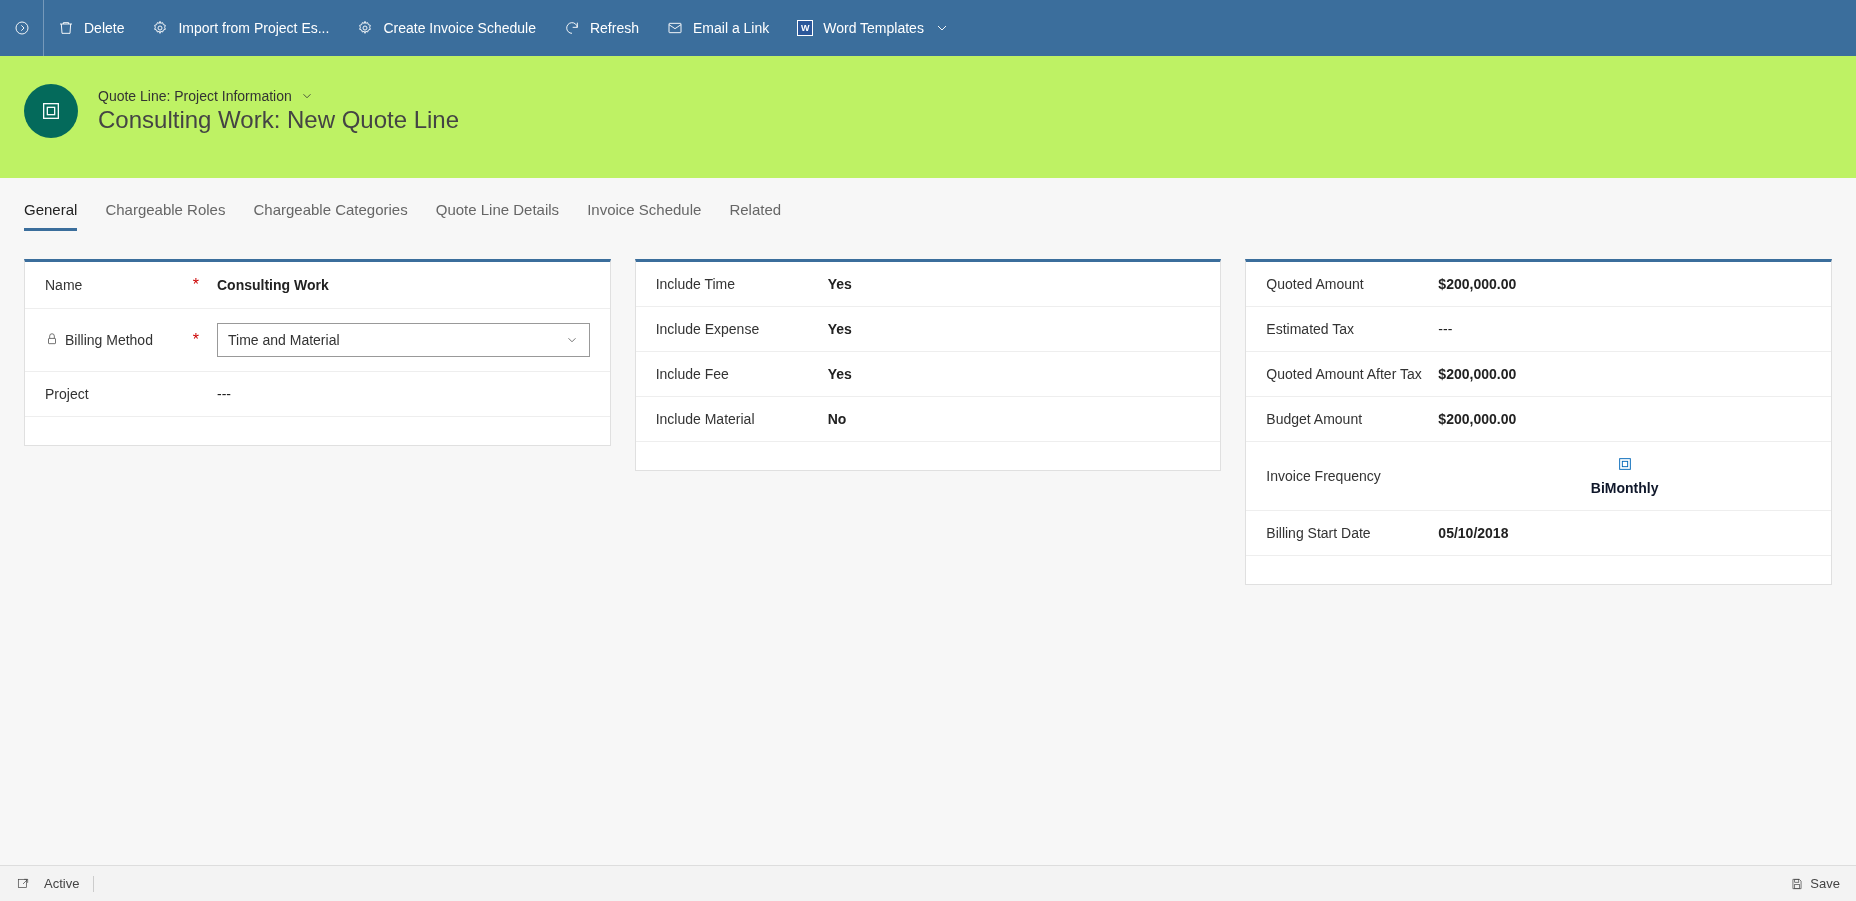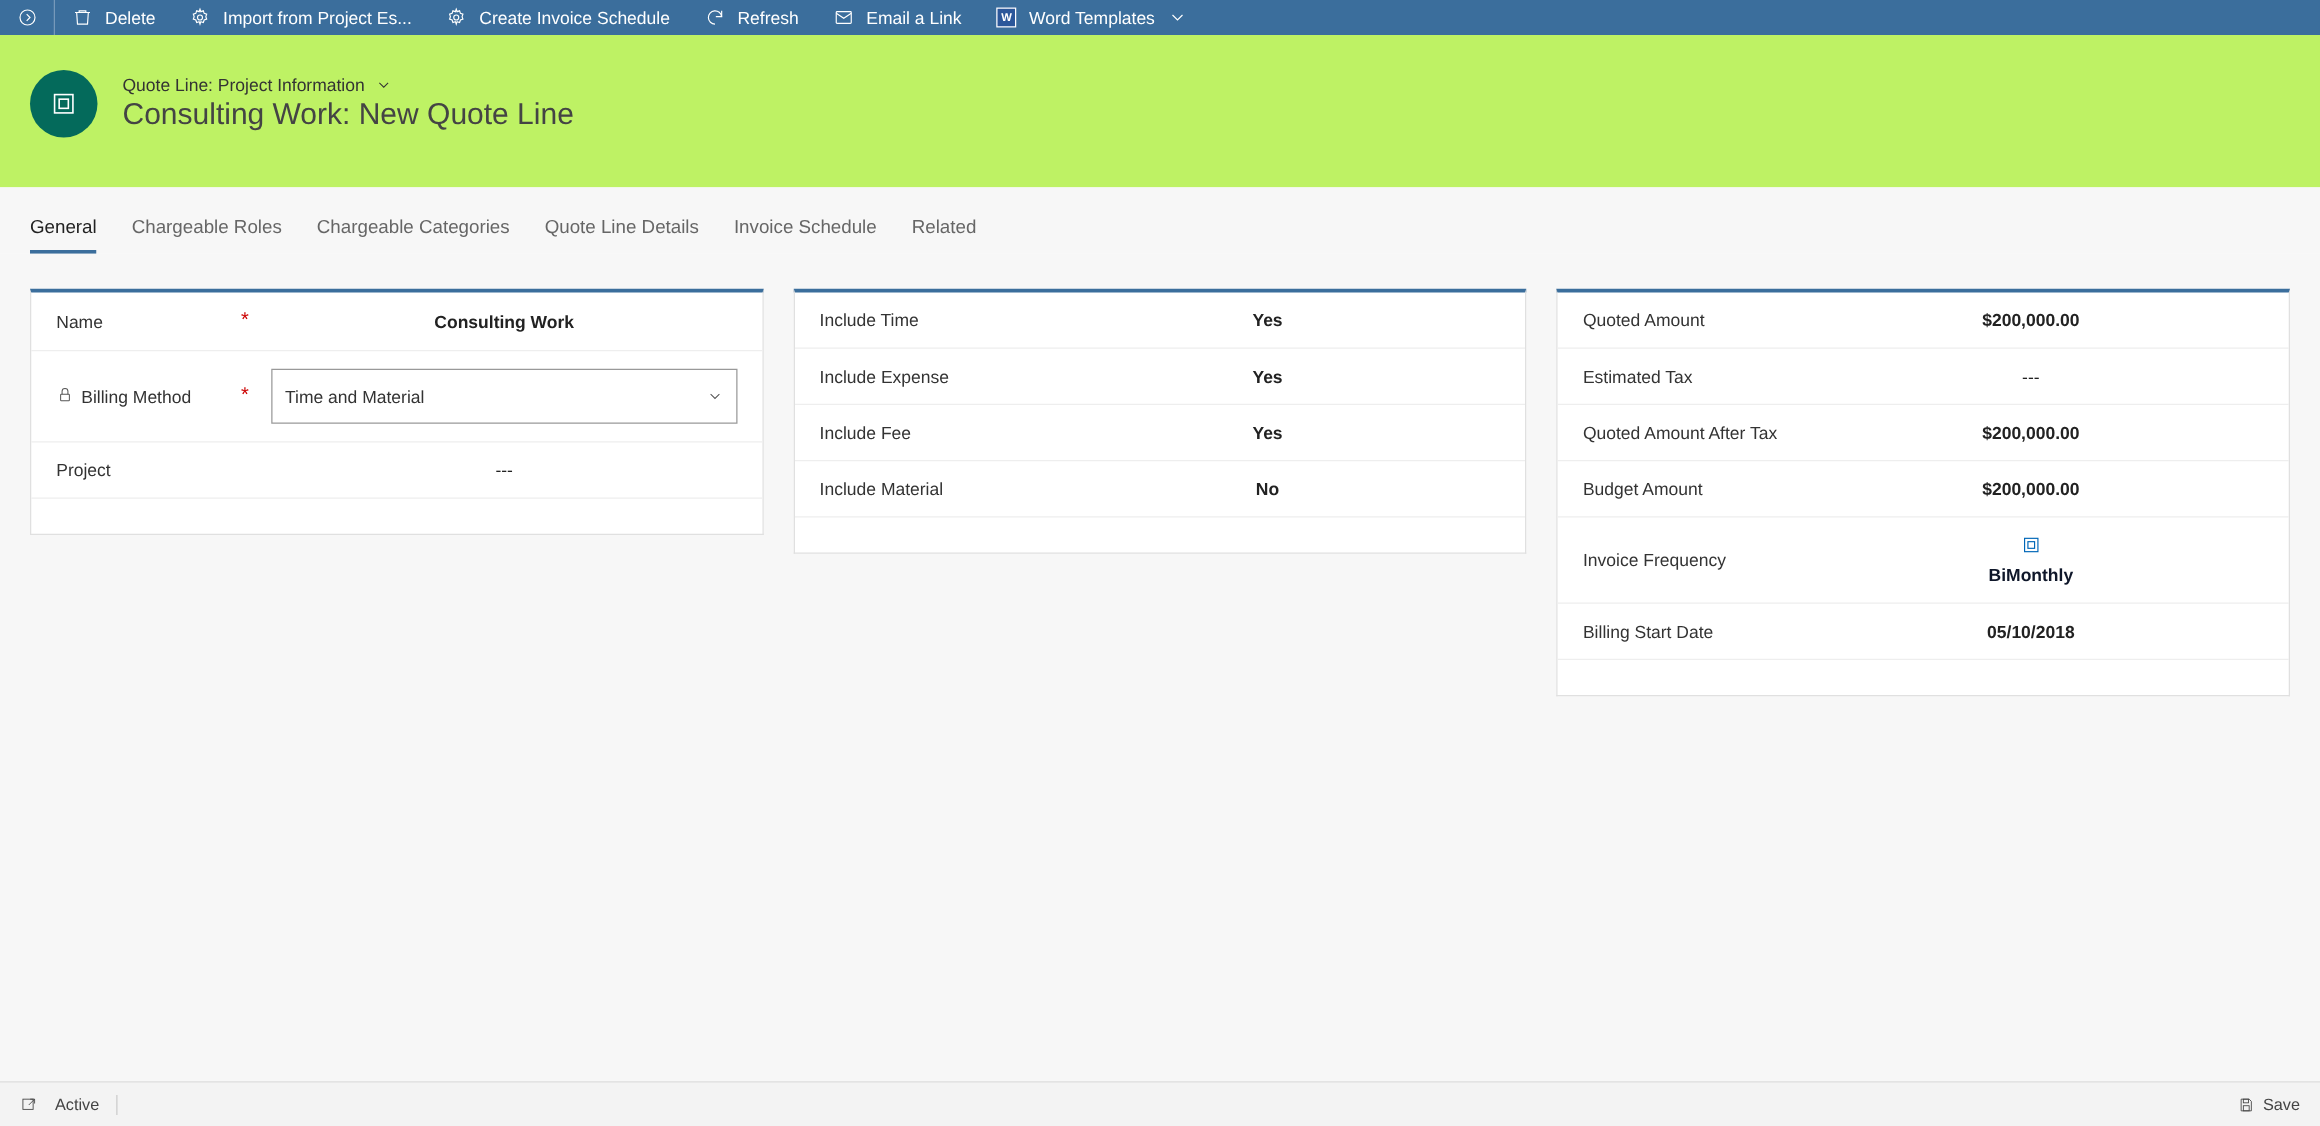--- a/index.html
+++ b/index.html
@@ -5,21 +5,21 @@
 * { margin: 0; padding: 0; box-sizing: border-box; font-family: "Segoe UI", Arial, sans-serif; }
 html, body { height: 100%; }
 body { display: flex; flex-direction: column; background: #fff; color: #333; }
 
 
 .cmdbar {
   background: #3b6e9c;
   color: #fff;
   display: flex;
   align-items: stretch;
-  height: 28px;
+  height: 56px;
   font-size: 14px;
 }
 .cmdbar .nav-back {
   width: 44px;
   display: flex;
   align-items: center;
   justify-content: center;
   border-right: 1px solid rgba(255,255,255,.3);
   cursor: pointer;
 }
@@ -87,41 +87,40 @@
   border: 1px solid #e0e0e0;
   border-top: 3px solid #3b6e9c;
   flex: 1;
 }
 .card .row {
   display: flex;
   align-items: center;
   padding: 14px 20px;
   border-bottom: 1px solid #eee;
   gap: 12px;
-  text-align: center;
 }
 .card .row:last-child { border-bottom: 0; }
 .card .row .label {
   width: 160px;
   font-size: 14px;
   color: #333;
   display: flex;
   align-items: center;
   gap: 6px;
 }
 .card .row .req { color: #c00; font-size: 16px; margin-left: auto; margin-right: 6px; }
 .card .row .value { font-size: 14px; color: #222; font-weight: 600; flex: 1; }
 .card .row .value.plain { font-weight: 400; }
 .card .row .value.link { color: #0f172a; font-weight: 600; display: flex; align-items: center; gap: 8px; cursor: pointer; flex-direction: column; }
 .card .row .value.link svg { width: 16px; height: 16px; stroke: #0067b8; fill: none; stroke-width: 1.4; }
 
 .select-box {
   flex: 1;
   border: 1px solid #999;
-  height: 44px;
+  height: 34px;
   display: flex;
   align-items: center;
   padding: 0 10px;
   font-size: 14px;
   justify-content: space-between;
   cursor: pointer;
 }
 .select-box svg { width: 14px; height: 14px; stroke: #555; fill: none; stroke-width: 1.4; }
 
 .lock-icon svg { width: 14px; height: 14px; stroke: #555; fill: none; stroke-width: 1.4; }

